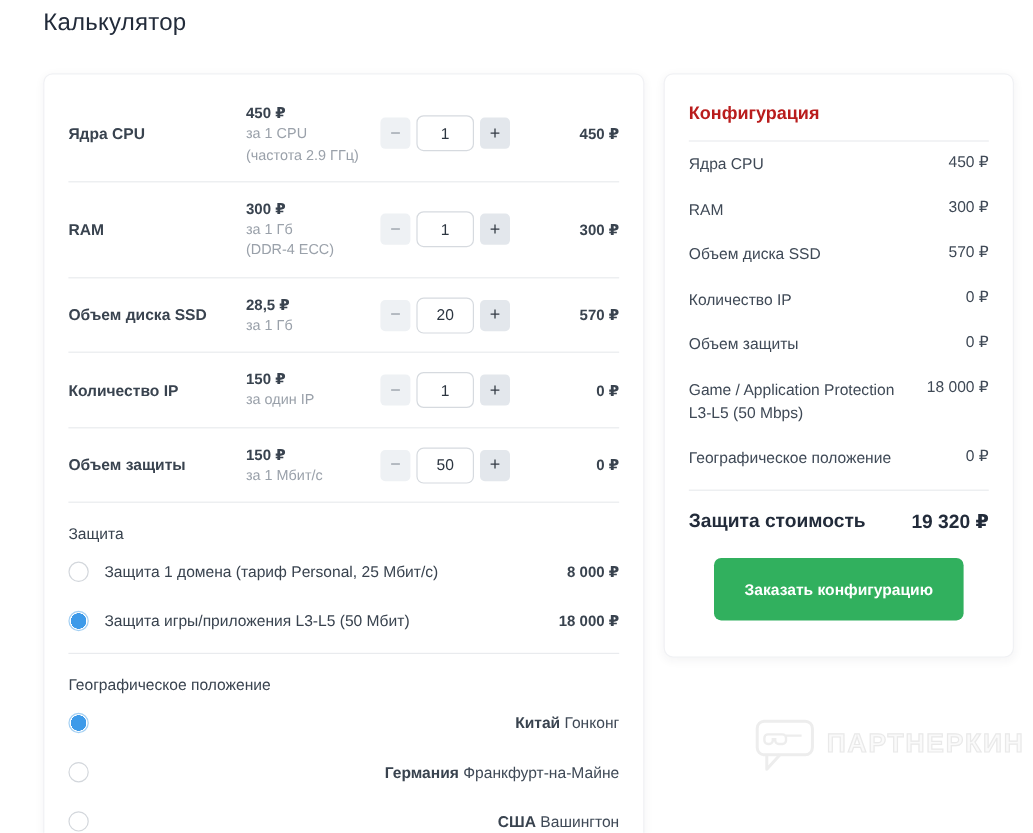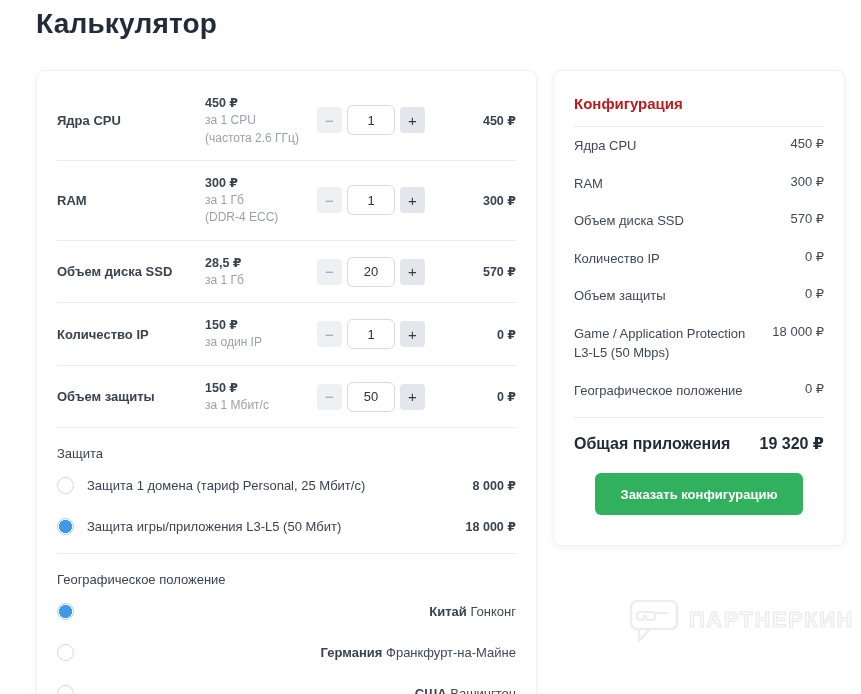--- a/index.html
+++ b/index.html
@@ -6,22 +6,22 @@
   html,body { width:861px; height:694px; }
   body {
     font-family:"Liberation Sans","DejaVu Sans",sans-serif;
     background:#ffffff;
     color:#3a4450;
     position:relative;
     overflow:hidden;
   }
   .page-title {
     margin:8px 0 7px 36px;
-    font-size:28px;
-    font-weight:700;
+    font-size:20px;
+    font-weight:400;
     letter-spacing:.2px;
     color:#222b3a;
   }
   .layout {
     display:flex;
     align-items:flex-start;
     gap:16px;
     margin:30px 0 0 36px;
   }
   .card {
@@ -126,21 +126,21 @@
     margin-top:8px;
     padding:16px 0 4px 0;
     font-size:16px;
     font-weight:700;
     color:#222b3a;
   }
   .order-button {
     display:block;
     margin:16px auto 12px auto;
     padding:0 26px;
-    height:42px;
+    height:52px;
     background:#31b05e;
     color:#ffffff;
     border:none;
     border-radius:6px;
     font-size:13px;
     font-weight:700;
     font-family:inherit;
     cursor:pointer;
   }
   
@@ -167,21 +167,21 @@
 
 <div class="layout">
 
   <div class="card calc-card">
 
     <div class="calc-row">
       <div class="col-label">Ядра CPU</div>
       <div class="col-priceinfo">
         <div class="p-main">450 ₽</div>
         <div class="p-sub">за 1 CPU</div>
-        <div class="p-sub">(частота 2.6 ГГц)</div>
+        <div class="p-sub">(частота 2.9 ГГц)</div>
       </div>
       <div class="col-stepper">
         <button class="step-btn step-minus">−</button>
         <input class="qty-input" value="1" style="">
         <button class="step-btn step-plus">+</button>
       </div>
       <div class="col-total">450 ₽</div>
     </div>
 
     <div class="calc-row">
@@ -302,21 +302,21 @@
     <div class="config-item">
       <span class="cfg-label">Game / Application Protection L3-L5 (50 Mbps)</span>
       <span class="cfg-value">18 000 ₽</span>
     </div>
     <div class="config-item">
       <span class="cfg-label">Географическое положение</span>
       <span class="cfg-value">0 ₽</span>
     </div>
 
     <div class="config-total">
-      <span>Общая приложения</span>
+      <span>Защита стоимость</span>
       <span>19 320 ₽</span>
     </div>
 
     <button class="order-button">Заказать конфигурацию</button>
   </div>
 
 </div>
 
 <div class="watermark">
   <svg width="52" height="48" viewBox="0 0 52 48">

